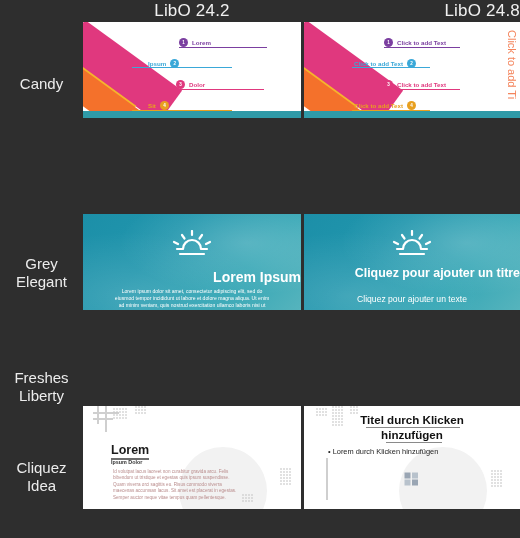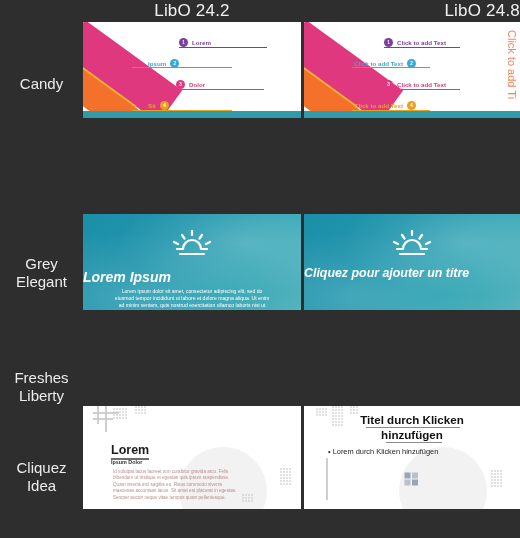--- a/index.html
+++ b/index.html
@@ -64,21 +64,21 @@
   .vert-txt { position:absolute; right:2px; top:8px; color:#f4845c; font-size:11px;
               writing-mode:vertical-rl; letter-spacing:0px; font-weight:400; white-space:nowrap;
               height:84px; overflow:hidden; }
 
   
   .fresh { background:linear-gradient(135deg,#1c8fa8 0%,#2196ad 35%,#35a6b5 70%,#56b4bd 100%); position:relative; color:#fff; }
   .fresh::after{ content:""; position:absolute; inset:0;
      background:radial-gradient(ellipse at 75% 30%, rgba(255,255,255,.20), transparent 55%),
                 radial-gradient(ellipse at 20% 85%, rgba(255,255,255,.14), transparent 55%); }
   .sun { position:absolute; left:50%; transform:translateX(-50%); top:16px; z-index:2; }
-  .ftitle { position:absolute; left:0; width:100%; text-align:left; font-weight:bold; z-index:2;font-style:italic; }
+  .ftitle { position:absolute; left:0; width:100%; text-align:right; font-weight:bold; z-index:2; }
   .fsub   { position:absolute; left:0; width:100%; text-align:center; z-index:2; }
 
   .fA .ftitle { top:55px; font-size:14px; }
   .fA .fbody  { position:absolute; top:74px; left:30px; right:30px; z-index:2;
                 font-size:5.1px; line-height:7.2px; text-align:center; }
   .fB .ftitle { top:52px; font-size:12.4px; }
   .fB .fsub   { top:80px; font-size:8.6px; font-weight:400; }
 
   
   .grey { background:#fff; position:relative; color:#222; overflow:hidden; }
@@ -334,20 +334,21 @@
             <line x1="23" y1="1" x2="23" y2="5"></line>
             <line x1="13" y1="5" x2="15.5" y2="8.5"></line>
               <line x1="33" y1="5" x2="30.5" y2="8.5"></line>
             <line x1="5" y1="12" x2="9" y2="14"></line>
               <line x1="41" y1="12" x2="37" y2="14"></line>
             <line x1="11" y1="24" x2="35" y2="24"></line>
           </g>
         </svg>
       </div>
       <div class="ftitle">Cliquez pour ajouter un titre</div>
+      <div class="fsub">Cliquez pour ajouter un texte</div>
     </div>
 
     <div class="slide r2 grey">
       <div class="circ"></div>
       <div class="deco" style="left:12px; top:2px;">
         <div class="cellrow">
             <i></i>
             <i></i>
             <i></i>
             <i></i>

